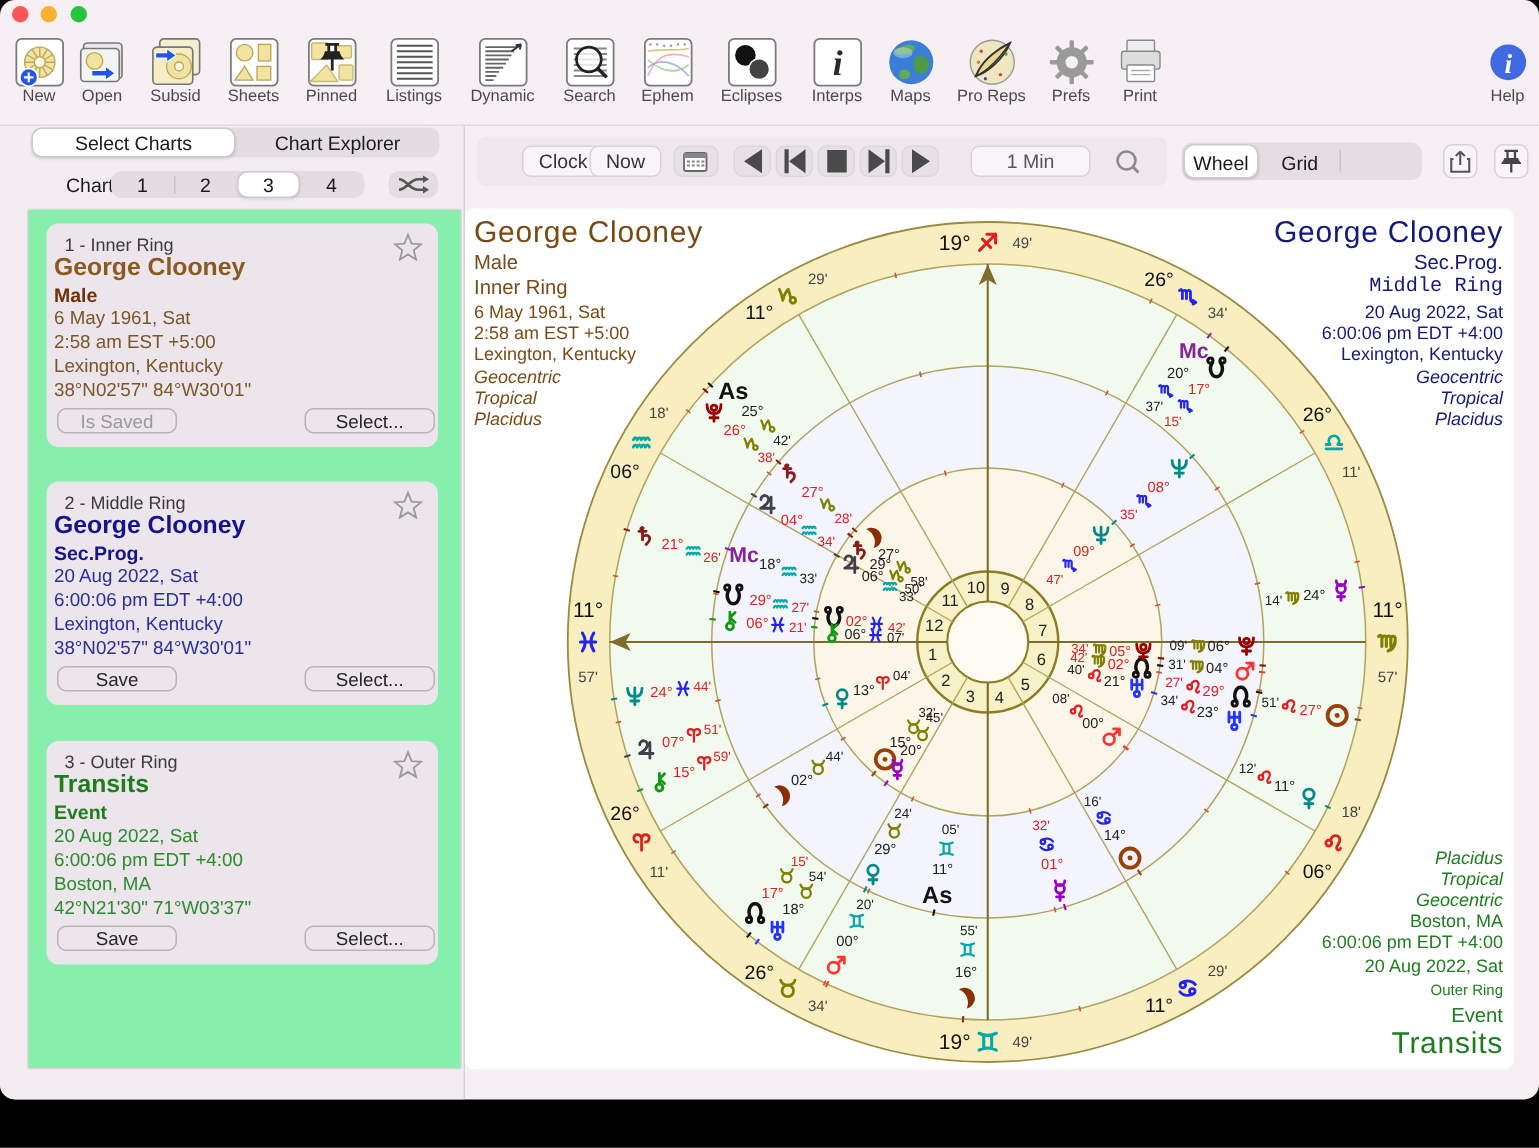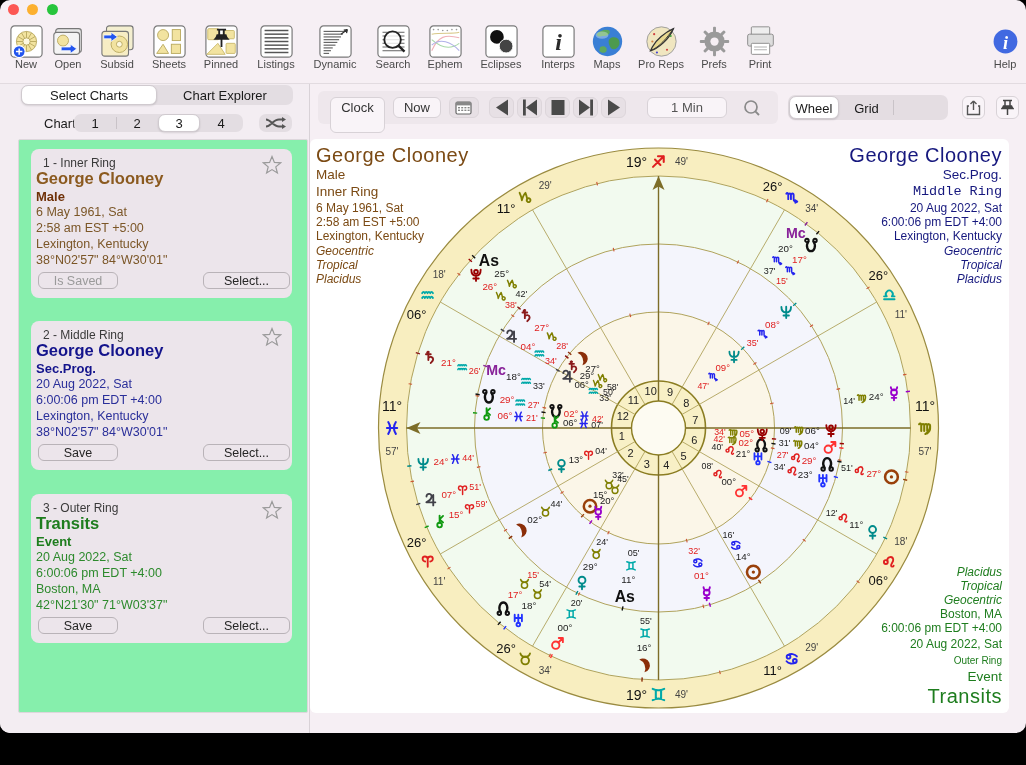--- a/index.html
+++ b/index.html
@@ -304,21 +304,21 @@
         <div class="d1" style="color:#2d8a2d;">20 Aug 2022, Sat</div>
         <div class="d2" style="color:#2d8a2d;">6:00:06 pm EDT +4:00</div>
         <div class="d3" style="color:#2d8a2d;">Boston, MA</div>
         <div class="d4" style="color:#2d8a2d;">42°N21'30" 71°W03'37"</div>
         <div class="b1" style="">Save</div>
         <div class="b2">Select...</div>
       </div>
   </div>
 
   <div class="ctb" style="left:318px;top:91px;width:460px;height:33px;background:#eee7ec;"></div>
-  <div class="btnw" style="left:330px;top:97px;width:55px;height:36px;line-height:20px;">Clock</div>
+  <div class="btnw" style="left:348px;top:97px;width:55px;height:21px;line-height:20px;">Clock</div>
   <div class="btnw" style="left:393px;top:97px;width:48px;height:21px;line-height:20px;">Now</div>
   <div class="btng" style="left:449px;top:97px;width:30px;height:21px;"></div>
   <svg style="position:absolute;left:455px;top:100px;" width="17" height="15" viewBox="0 0 17 15">
     <rect x="1" y="2" width="15" height="12" rx="1.5" fill="#fff" stroke="#666" stroke-width="1.2"></rect>
     <rect x="1" y="2" width="15" height="3.4" fill="#888"></rect>
     <g fill="#888">
         <rect x="3" y="7" width="2" height="1.4"></rect>
         <rect x="6.2" y="7" width="2" height="1.4"></rect>
         <rect x="9.4" y="7" width="2" height="1.4"></rect>
         <rect x="12.6" y="7" width="2" height="1.4"></rect>

